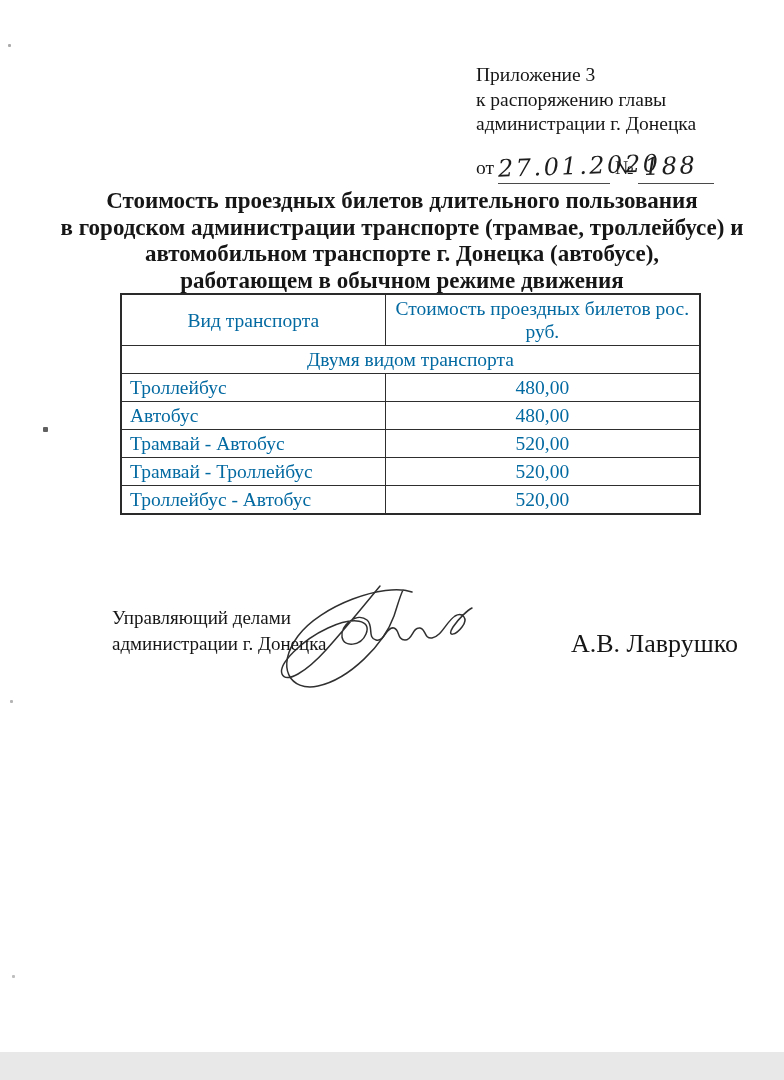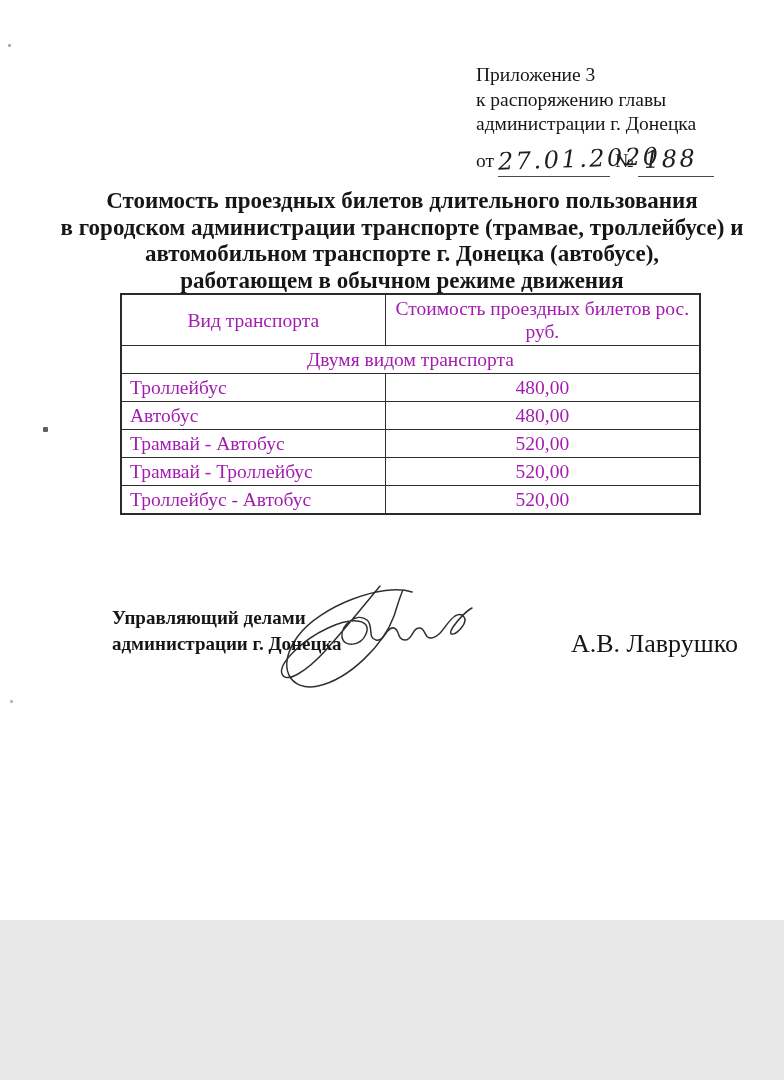--- a/index.html
+++ b/index.html
@@ -1,38 +1,38 @@
 <!DOCTYPE html>
 <html><head>
 <meta charset="utf-8">
 <style>
   * { margin:0; padding:0; box-sizing:border-box; }
   html,body { background:#e8e8e8; }
   .page {
     position:relative;
-    width:784px; height:920px;
+    width:784px; height:1052px;
     background:#ffffff;
     font-family:"Liberation Serif", serif;
     color:#161616;
     overflow:hidden;
     margin:0 auto;
   }
   
   .speck { position:absolute; background:#444; border-radius:1px; }
   .speck.s1 { left:8px;  top:44px;  width:3px; height:3px; opacity:.45; }
   .speck.s2 { left:43px; top:427px; width:5px; height:5px; opacity:.85; }
   .speck.s3 { left:10px; top:700px; width:3px; height:3px; opacity:.4; }
   .speck.s4 { left:12px; top:975px; width:3px; height:3px; opacity:.35; }
 
   
   .header-block {
     position:absolute; left:476px; top:63px;
     font-size:19.5px; line-height:24.6px; white-space:nowrap;
   }
-  .date-line { display:flex; align-items:baseline; margin-top:11px; }
+  .date-line { display:flex; align-items:baseline; margin-top:18px; }
   .date-line .prefix { margin-right:4px; }
   .hand {
     font-family:"DejaVu Serif", serif;
     font-style:italic;
     font-size:24px; line-height:22px;
     letter-spacing:2.5px;
     color:#1d1d1d;
     transform:rotate(-2deg);
     display:inline-block;
   }
@@ -51,39 +51,39 @@
     text-align:center; font-weight:bold;
     font-size:23px; line-height:26.5px;
   }
 
   
   table.price {
     position:absolute; left:120px; top:293px;
     width:581px;
     border-collapse:collapse;
     font-size:19.5px;
-    color:#a21caf;
+    color:#0369a1;
     border:2.2px solid #2a2a2a;
   }
   table.price td {
     border:1.7px solid #2e2e2e;
     padding:2px 8px;
     height:27.5px;
     line-height:23px;
     background:#fff;
   }
   td.c-head { text-align:center; }
   td.section { text-align:center; }
   td.kind { text-align:left; }
   td.val { text-align:center; }
 
   
   .sig-role {
     position:absolute; left:112px; top:605px;
-    font-size:19px; line-height:25.5px; white-space:nowrap;font-weight:bold;
+    font-size:19px; line-height:25.5px; white-space:nowrap;
   }
   .sig-name {
     position:absolute; left:571px; top:629px;
     font-size:26px; white-space:nowrap;
   }
   .sig-svg { position:absolute; left:260px; top:578px; }
 </style>
 </head>
 <body>
 

